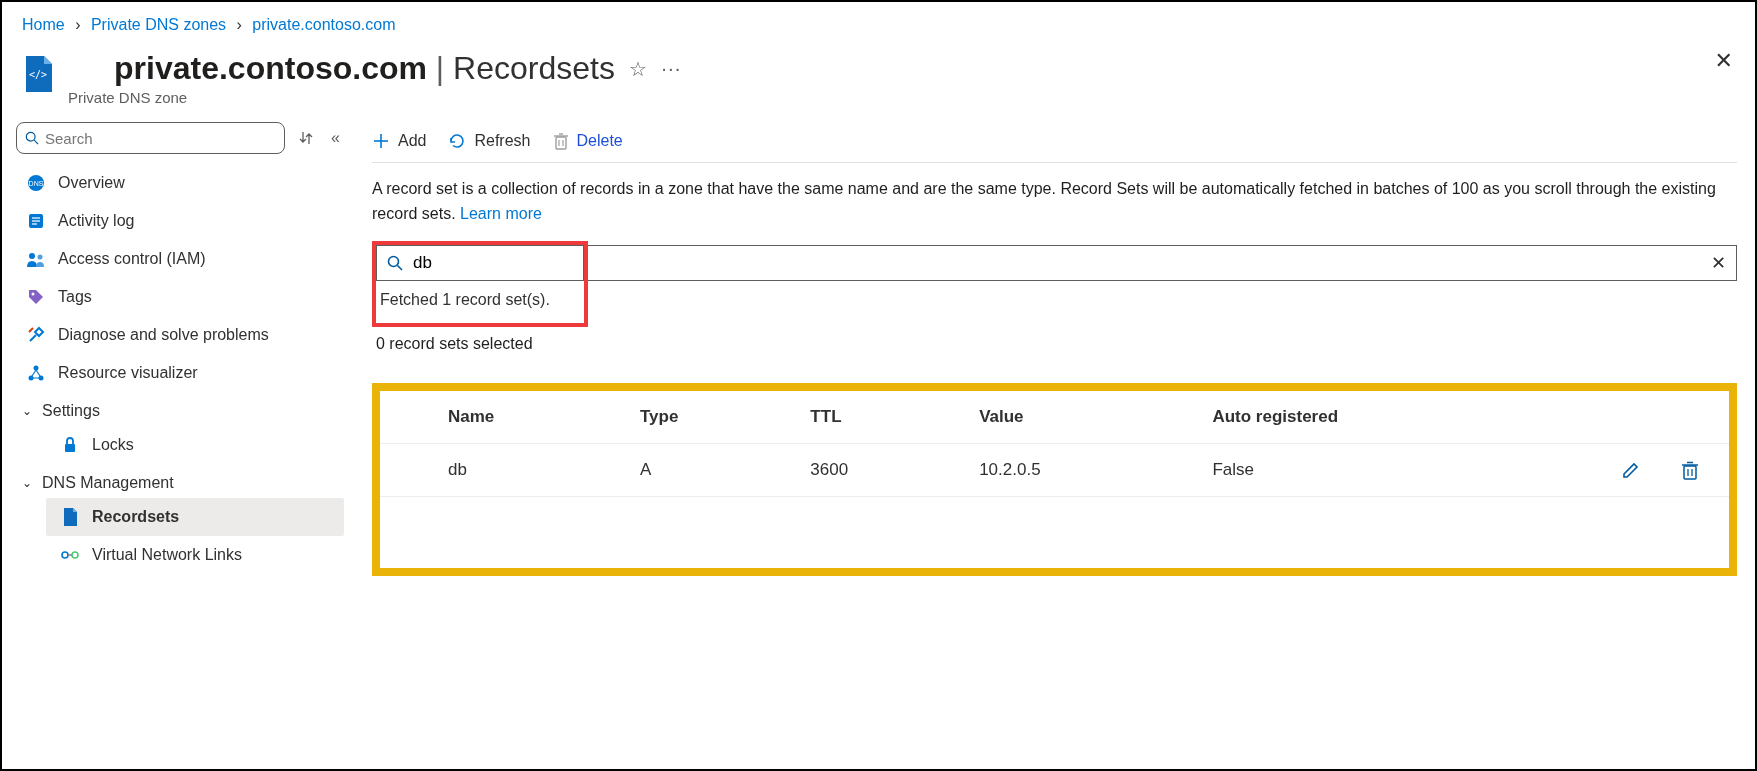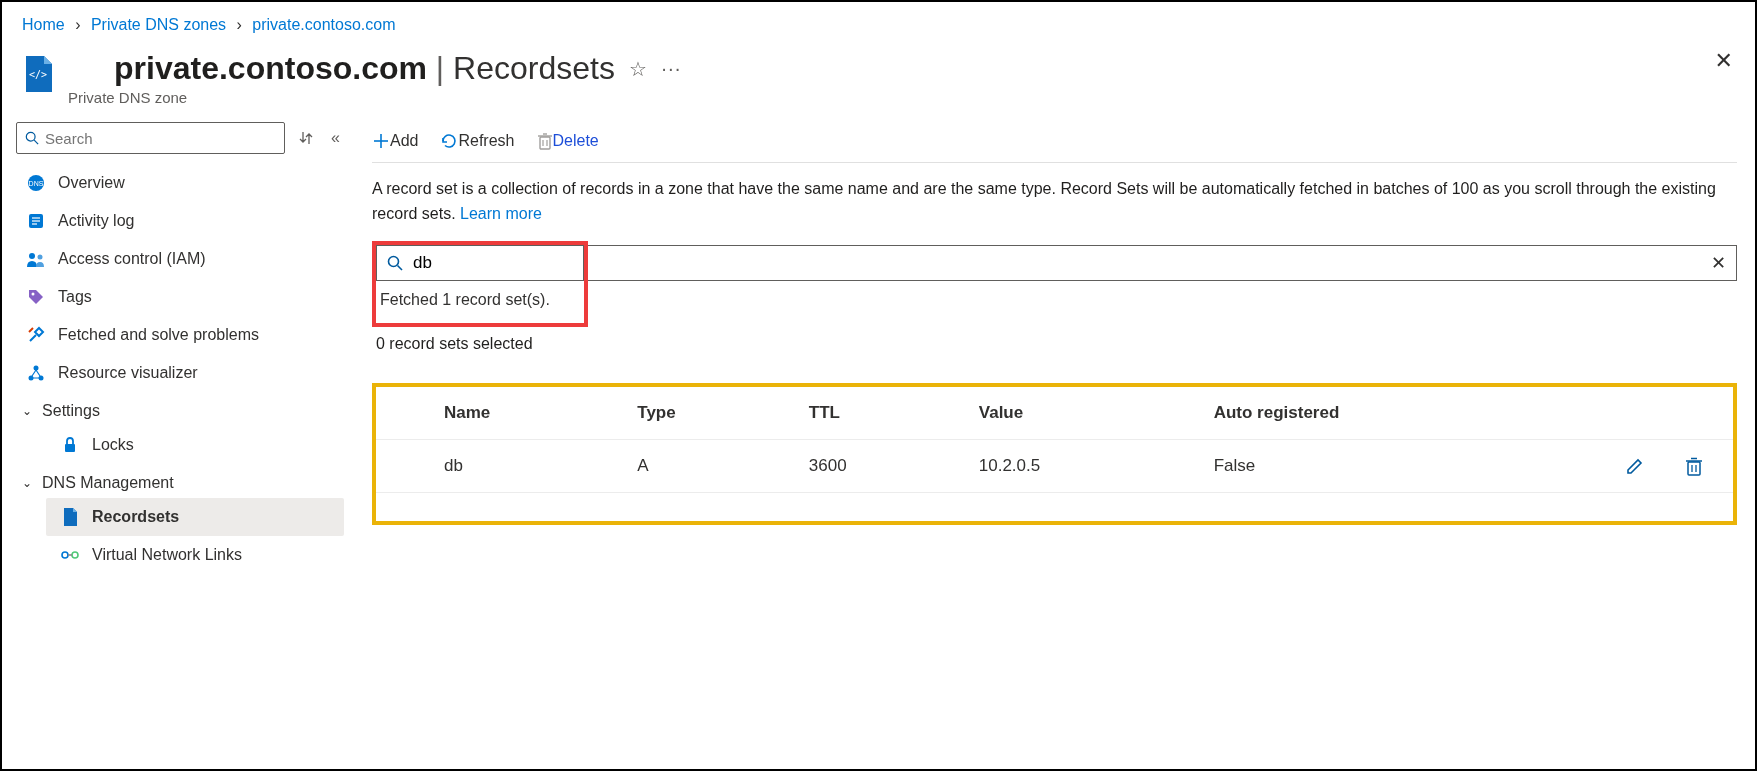--- a/index.html
+++ b/index.html
@@ -46,21 +46,21 @@
 
   
   .layout { display: flex; height: calc(771px - 130px); }
   .sidebar { width: 352px; flex-shrink: 0; padding: 0 10px 0 14px; }
   .main { flex: 1; padding: 0 18px 0 18px; }
 
   
   .side-search-row { display: flex; align-items: center; gap: 10px; margin-bottom: 10px; }
   .side-search {
     flex: 1; display: flex; align-items: center;
-    border: 1px solid #605e5c; border-radius: 2px;
+    border: 1px solid #605e5c; border-radius: 8px;
     height: 32px; padding: 0 8px; color: #323130;
   }
   .side-search input {
     border: none; outline: none; flex: 1; font-size: 15px; color: #323130;
     background: transparent;
   }
   .side-search .mag { color: #005a9e; margin-right: 6px; }
   .side-sort, .side-collapse {
     color: #605e5c; cursor: pointer; font-size: 16px; padding: 4px;
   }
@@ -82,21 +82,21 @@
   .nav-sub .nav-icon { width: 20px; }
   .nav-sub .nav-item { padding-left: 14px; }
 
   
   .toolbar {
     display: flex; align-items: center; gap: 22px;
     padding: 10px 0 12px 0;
     border-bottom: 1px solid #e0e0e0;
   }
   .tool-btn {
-    display: inline-flex; align-items: center; 
+    display: inline-flex; align-items: center; gap: 8px;
     cursor: pointer; font-size: 16px; color: #323130;
   }
   .tool-btn.disabled { color: #1d4ed8; cursor: default; }
   .tool-btn .ico { color: #0078d4; font-size: 18px; display: inline-flex; }
   .tool-btn.disabled .ico { color: #a19f9d; }
 
   .description { padding: 14px 0 14px 0; font-size: 16px; line-height: 1.55; color: #201f1e; }
 
   
   .searchbox-wrap {
@@ -116,21 +116,21 @@
   }
   .searchbox .mag { color: #005a9e; margin-right: 10px; font-size: 16px; }
   .searchbox input { border: none; outline: none; font-size: 17px; width: 100%; }
   .fetched { padding: 10px 0 0 4px; font-size: 16px; }
   .clear-x { color: #323130; font-size: 18px; cursor: pointer; }
 
   .selected-text { padding: 2px 0 0 4px; font-size: 16px; color: #201f1e; }
 
   
   .table-wrap {
-    border: 4px solid #eab308; margin-top: 30px; padding-bottom: 28px;
+    border: 8px solid #eab308; margin-top: 30px; padding-bottom: 71px;
   }
   table { width: 100%; border-collapse: collapse; }
   th, td {
     text-align: left; padding: 16px 12px; font-size: 17px;
     border-bottom: 1px solid #ececec;
   }
   th { font-weight: 600; }
   th.check, td.check { width: 56px; }
   .row-action { color: #0078d4; font-size: 18px; cursor: pointer; width: 60px; text-align: center; }
   td.row-action svg { stroke: #005a9e; }
@@ -232,21 +232,21 @@
       </span>
       <span>Tags</span>
     </div>
     <div class="nav-item">
       <span class="nav-icon">
         <svg width="18" height="18" viewBox="0 0 18 18">
             <path d="M3 15 L9 9 M12 2 L16 6 L12 10 L8 6 Z" fill="none" stroke="#0078d4" stroke-width="2"></path>
             <path d="M6 2 L2 6" stroke="#d83b01" stroke-width="2"></path>
           </svg>
       </span>
-      <span>Fetched and solve problems</span>
+      <span>Diagnose and solve problems</span>
     </div>
     <div class="nav-item">
       <span class="nav-icon">
         <svg width="18" height="18" viewBox="0 0 18 18">
             <circle cx="9" cy="4" r="2.5" fill="#0078d4"></circle>
             <circle cx="4" cy="14" r="2.5" fill="#0078d4"></circle>
             <circle cx="14" cy="14" r="2.5" fill="#0078d4"></circle>
             <path d="M9 6 L5 12 M9 6 L13 12 M6 14 L12 14" stroke="#0078d4" stroke-width="1.2"></path>
           </svg>
       </span>

